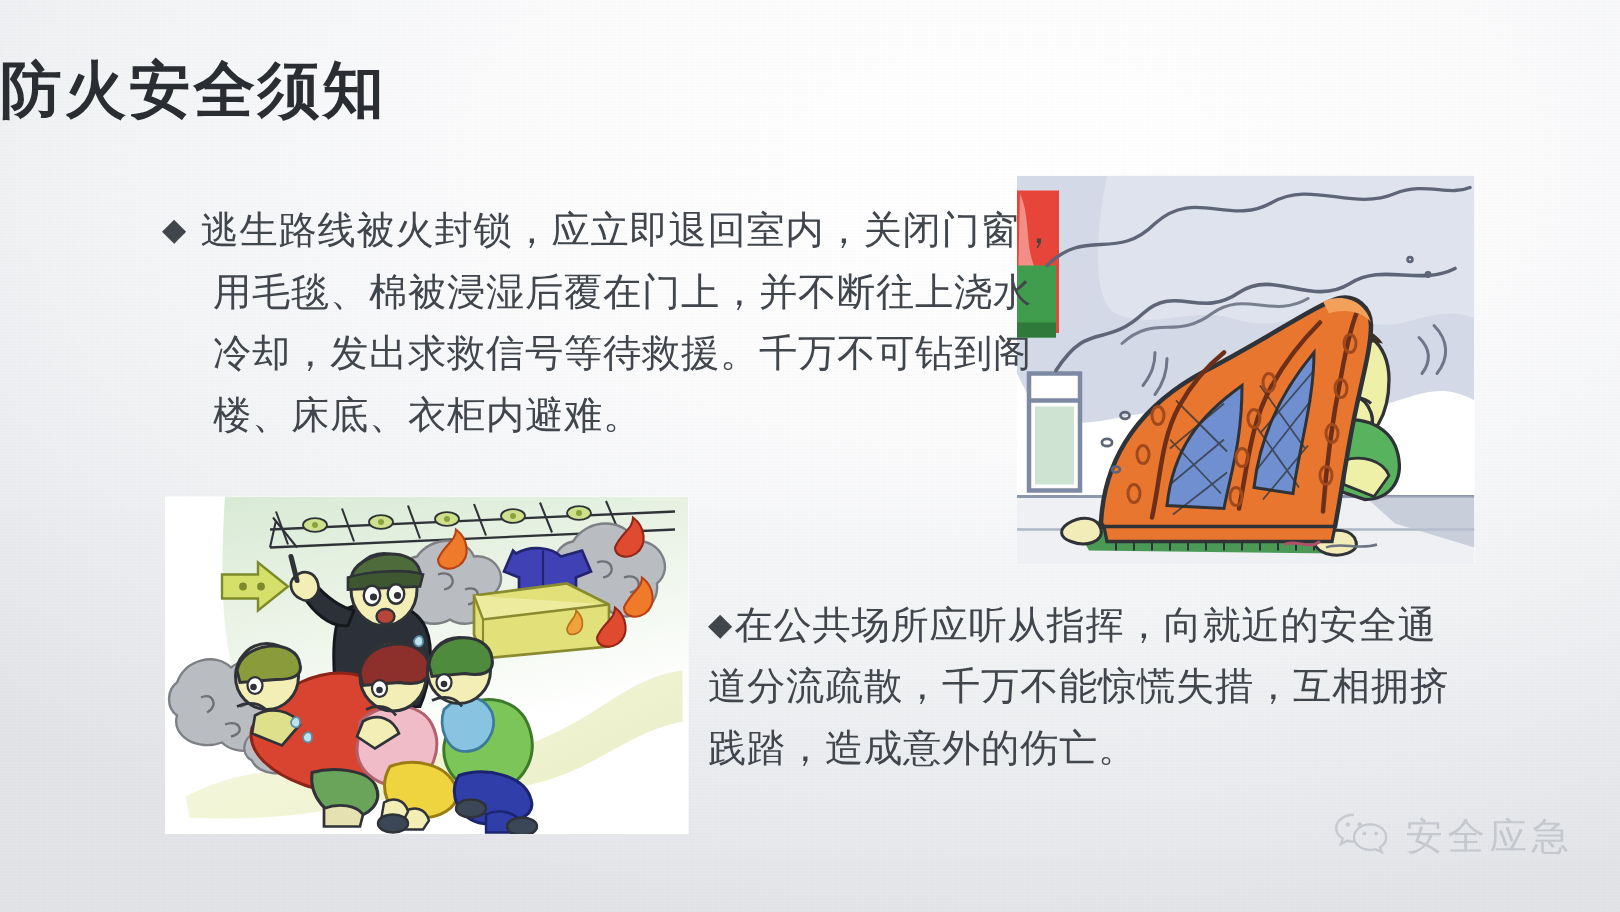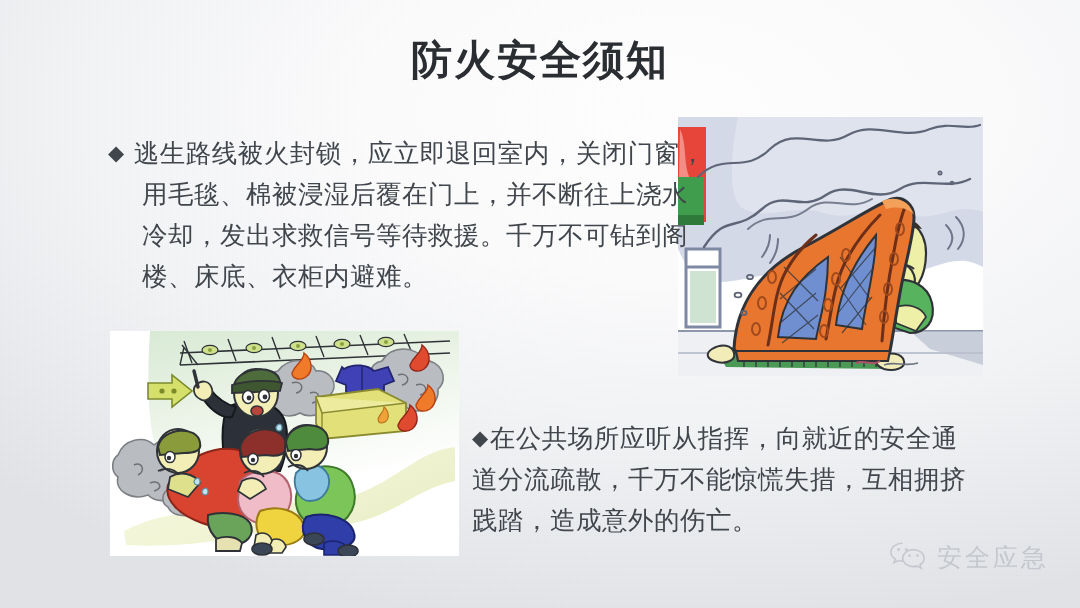--- a/index.html
+++ b/index.html
@@ -32,21 +32,20 @@
     mix-blend-mode: multiply;
     opacity: .55;
   }
 
   
   #title {
     position: absolute;
     top: 33px;
     left: 0;
     width: 1080px;
-    text-align: center;
     font-size: 41px;
     font-weight: 700;
     letter-spacing: 2px;
     color: #2a2d31;
     font-family: "DejaVu Sans", "Liberation Sans", sans-serif;
     z-index: 5;
   }
 
   
   .para {
@@ -60,21 +59,21 @@
   }
   #para-1 {
     left: 108px;
     top: 133px;
     width: 570px;
     text-indent: -34px;
     padding-left: 34px;
   }
   #para-2 {
     left: 472px;
-    top: 418px;
+    top: 396px;
     width: 500px;
     text-indent: 0;
   }
   .bullet {
     font-size: 21px;
     color: #41464d;
     vertical-align: 2px;
   }
   #para-1 .bullet { margin-right: 9px; }
   #para-2 .bullet { margin-right: 1px; }

